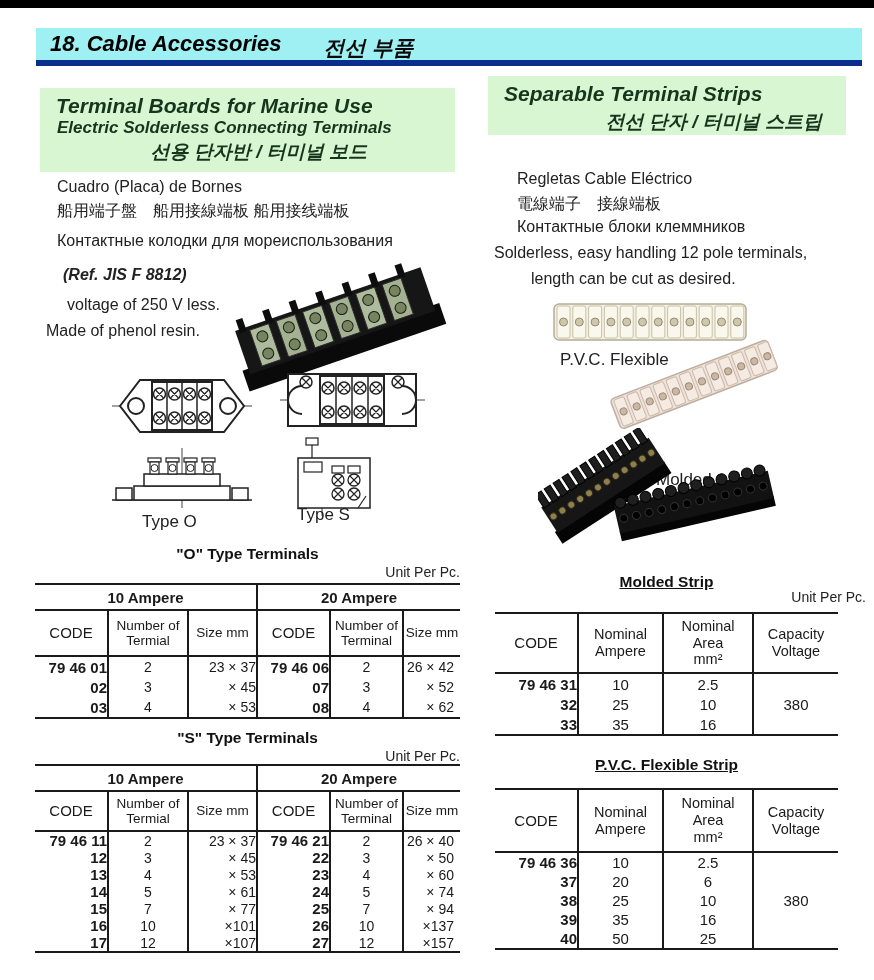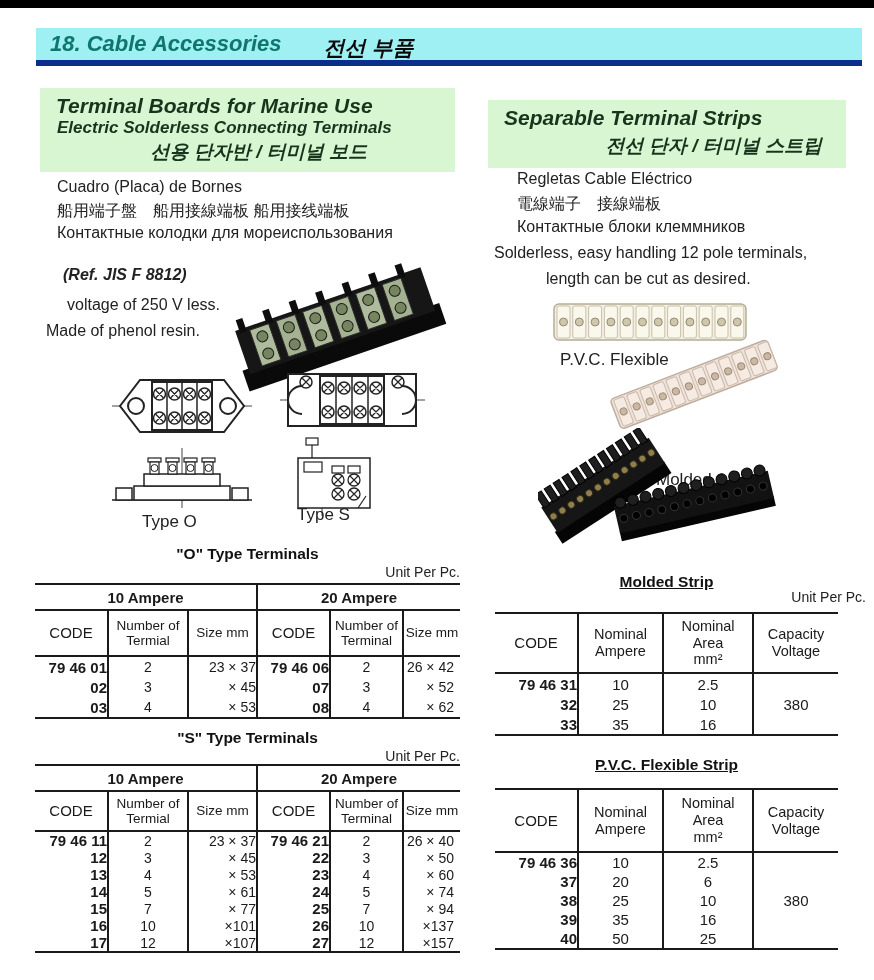--- a/index.html
+++ b/index.html
@@ -4,27 +4,27 @@
 <style>
   html,body{margin:0;padding:0;background:#ffffff;}
   .page{position:relative;width:874px;height:980px;background:#fff;overflow:hidden;
         font-family:"Liberation Sans","DejaVu Sans",sans-serif;color:#1a1a1a;}
   .abs{position:absolute;}
 
   
   .topbar{position:absolute;left:0;top:0;width:874px;height:8px;background:#000;}
   .header{position:absolute;left:36px;top:28px;width:826px;height:32px;background:#9ef0f2;
           border-bottom:6px solid #0b2e8c;display:flex;align-items:center;}
-  .header .t-en{font-style:italic;font-weight:bold;font-size:22px;padding-left:14px;color:#0f766e;text-align:right;}
+  .header .t-en{font-style:italic;font-weight:bold;font-size:22px;padding-left:14px;color:#000000;text-align:right;}
   .header .t-ko{font-style:italic;font-weight:bold;font-size:21px;margin-left:42px;color:#0a0a0a;margin-top:8px;}
 
   
   .greenbox{position:absolute;background:#d9f6d2;}
   .gb-left{left:40px;top:88px;width:415px;height:84px;}
-  .gb-right{left:488px;top:100px;width:358px;height:68px;}
+  .gb-right{left:488px;top:76px;width:358px;height:59px;}
   .gh1{font-style:italic;font-weight:bold;font-size:21px;color:#17351c;padding:7px 0 0 16px;line-height:1.05;}
   .gh2{font-style:italic;font-weight:bold;font-size:17px;color:#17351c;padding:2px 0 0 17px;line-height:1.05;}
   .gh3{font-style:italic;font-weight:bold;font-size:19px;color:#17351c;text-align:right;padding:5px 88px 0 0;line-height:1.05;}
   .gh2r{font-style:italic;font-weight:bold;font-size:19px;color:#17351c;text-align:right;padding:7px 24px 0 12px;line-height:1.05;}
 
   .txt{position:absolute;font-size:16px;white-space:nowrap;color:#222;}
   .bolditalic{font-weight:bold;font-style:italic;}
   .figlabel{position:absolute;font-size:17px;color:#222;white-space:nowrap;}
 
   
@@ -66,21 +66,21 @@
   </div>
 
   <div class="greenbox gb-left">
     <div class="gh1">Terminal Boards for Marine Use</div>
     <div class="gh2">Electric Solderless Connecting Terminals</div>
     <div class="gh3">선용 단자반 / 터미널 보드</div>
   </div>
 
   <div class="txt" style="left:57px;top:178px;">Cuadro (Placa) de Bornes</div>
   <div class="txt" style="left:57px;top:201px;">船用端子盤　船用接線端板 船用接线端板</div>
-  <div class="txt" style="left:57px;top:224px;">Контактные колодки для мореиспользования</div>
+  <div class="txt" style="left:57px;top:232px;">Контактные колодки для мореиспользования</div>
 
   <div class="txt bolditalic" style="left:63px;top:266px;">(Ref. JIS F 8812)</div>
   <div class="txt" style="left:67px;top:296px;">voltage of 250 V less.</div>
   <div class="txt" style="left:46px;top:322px;">Made of phenol resin.</div>
 
   <svg class="abs" style="left:222px;top:258px;" width="240" height="140" viewBox="0 0 240 140">
     <g transform="rotate(-19 120 70)">
       <rect x="12" y="78" width="208" height="22" fill="#0a0a0a"></rect>
       <rect x="18" y="38" width="196" height="46" fill="#161616"></rect>
       <rect x="22" y="28" width="7" height="14" fill="#0d0d0d"></rect>
@@ -337,21 +337,21 @@
 
   <div class="greenbox gb-right">
     <div class="gh1">Separable Terminal Strips</div>
     <div class="gh2r">전선 단자 / 터미널 스트립</div>
   </div>
 
   <div class="txt" style="left:517px;top:170px;text-align:center;">Regletas Cable Eléctrico</div>
   <div class="txt" style="left:517px;top:194px;">電線端子　接線端板</div>
   <div class="txt" style="left:517px;top:218px;">Контактные блоки клеммников</div>
   <div class="txt" style="left:494px;top:244px;">Solderless, easy handling 12 pole terminals,</div>
-  <div class="txt" style="left:531px;top:270px;margin-left:15px;">length can  be cut as desired.</div>
+  <div class="txt" style="left:531px;top:270px;">length can  be cut as desired.</div>
 
   <svg class="abs" style="left:553px;top:298px;" width="195" height="48" viewBox="0 0 195 48">
     <rect x="1" y="6" width="192" height="36" rx="5" fill="#f3efe2" stroke="#b5ae97" stroke-width="1.5"></rect>
     <g stroke="#c9c2aa" fill="#faf7ec">
       <rect x="4" y="8" width="13" height="32" rx="2"></rect>
         <rect x="19.8" y="8" width="13" height="32" rx="2"></rect>
         <rect x="35.6" y="8" width="13" height="32" rx="2"></rect>
       <rect x="51.4" y="8" width="13" height="32" rx="2"></rect>
         <rect x="67.2" y="8" width="13" height="32" rx="2"></rect>
         <rect x="83" y="8" width="13" height="32" rx="2"></rect>

